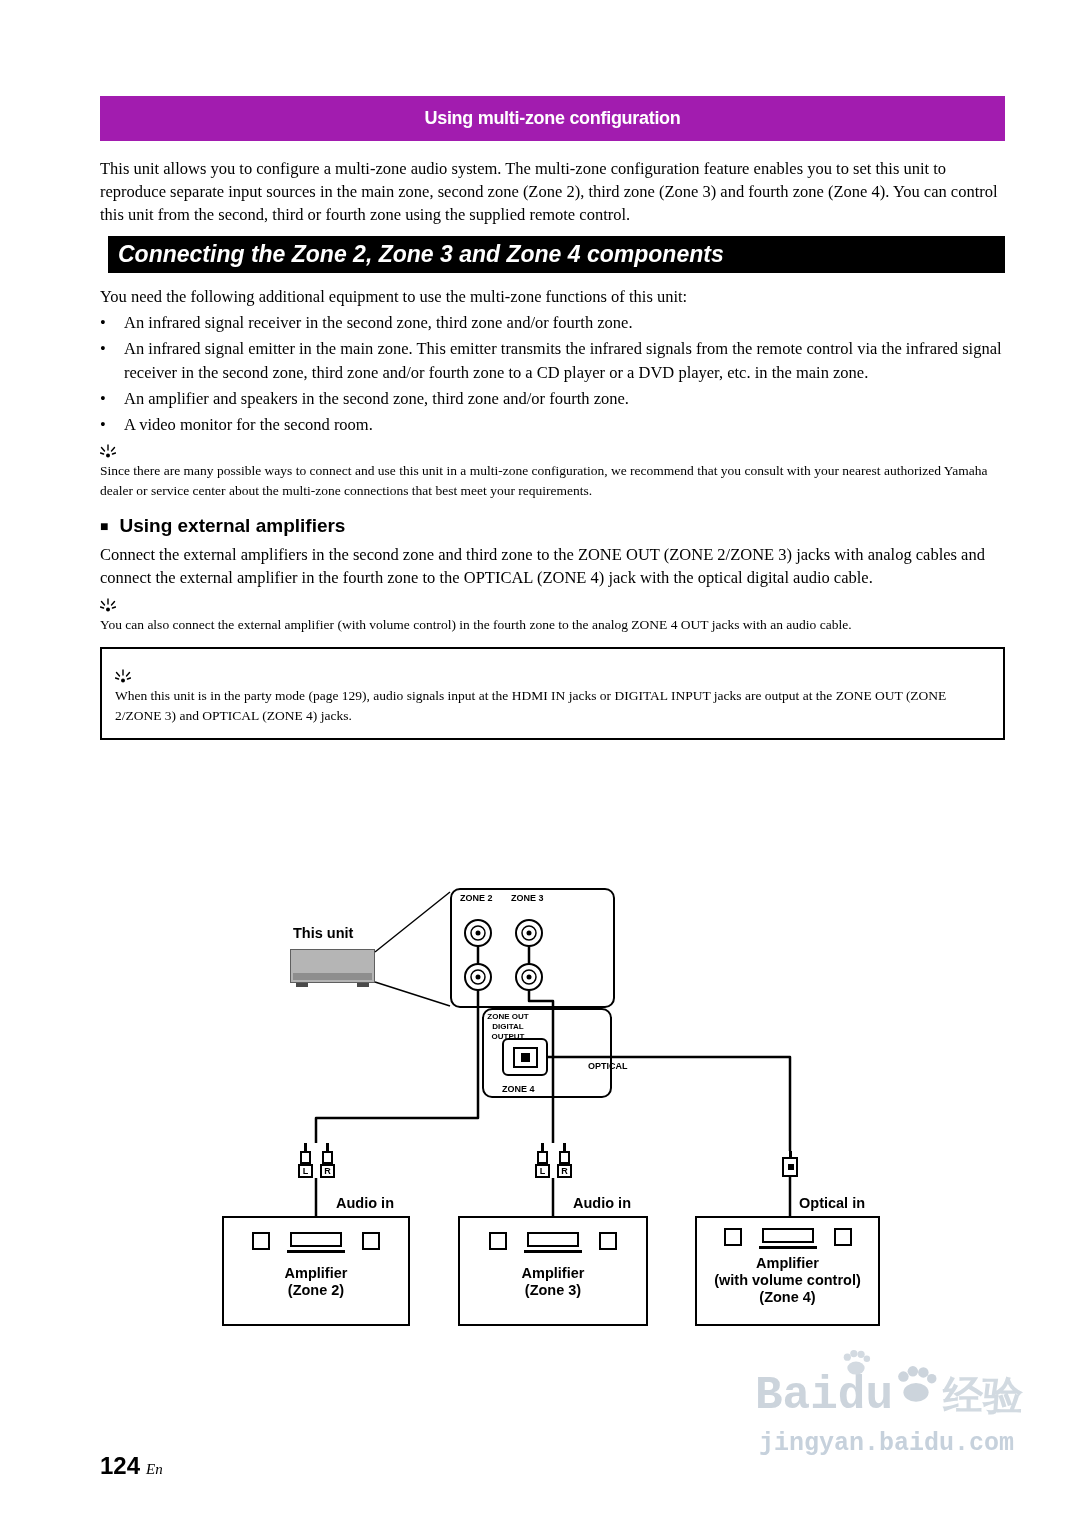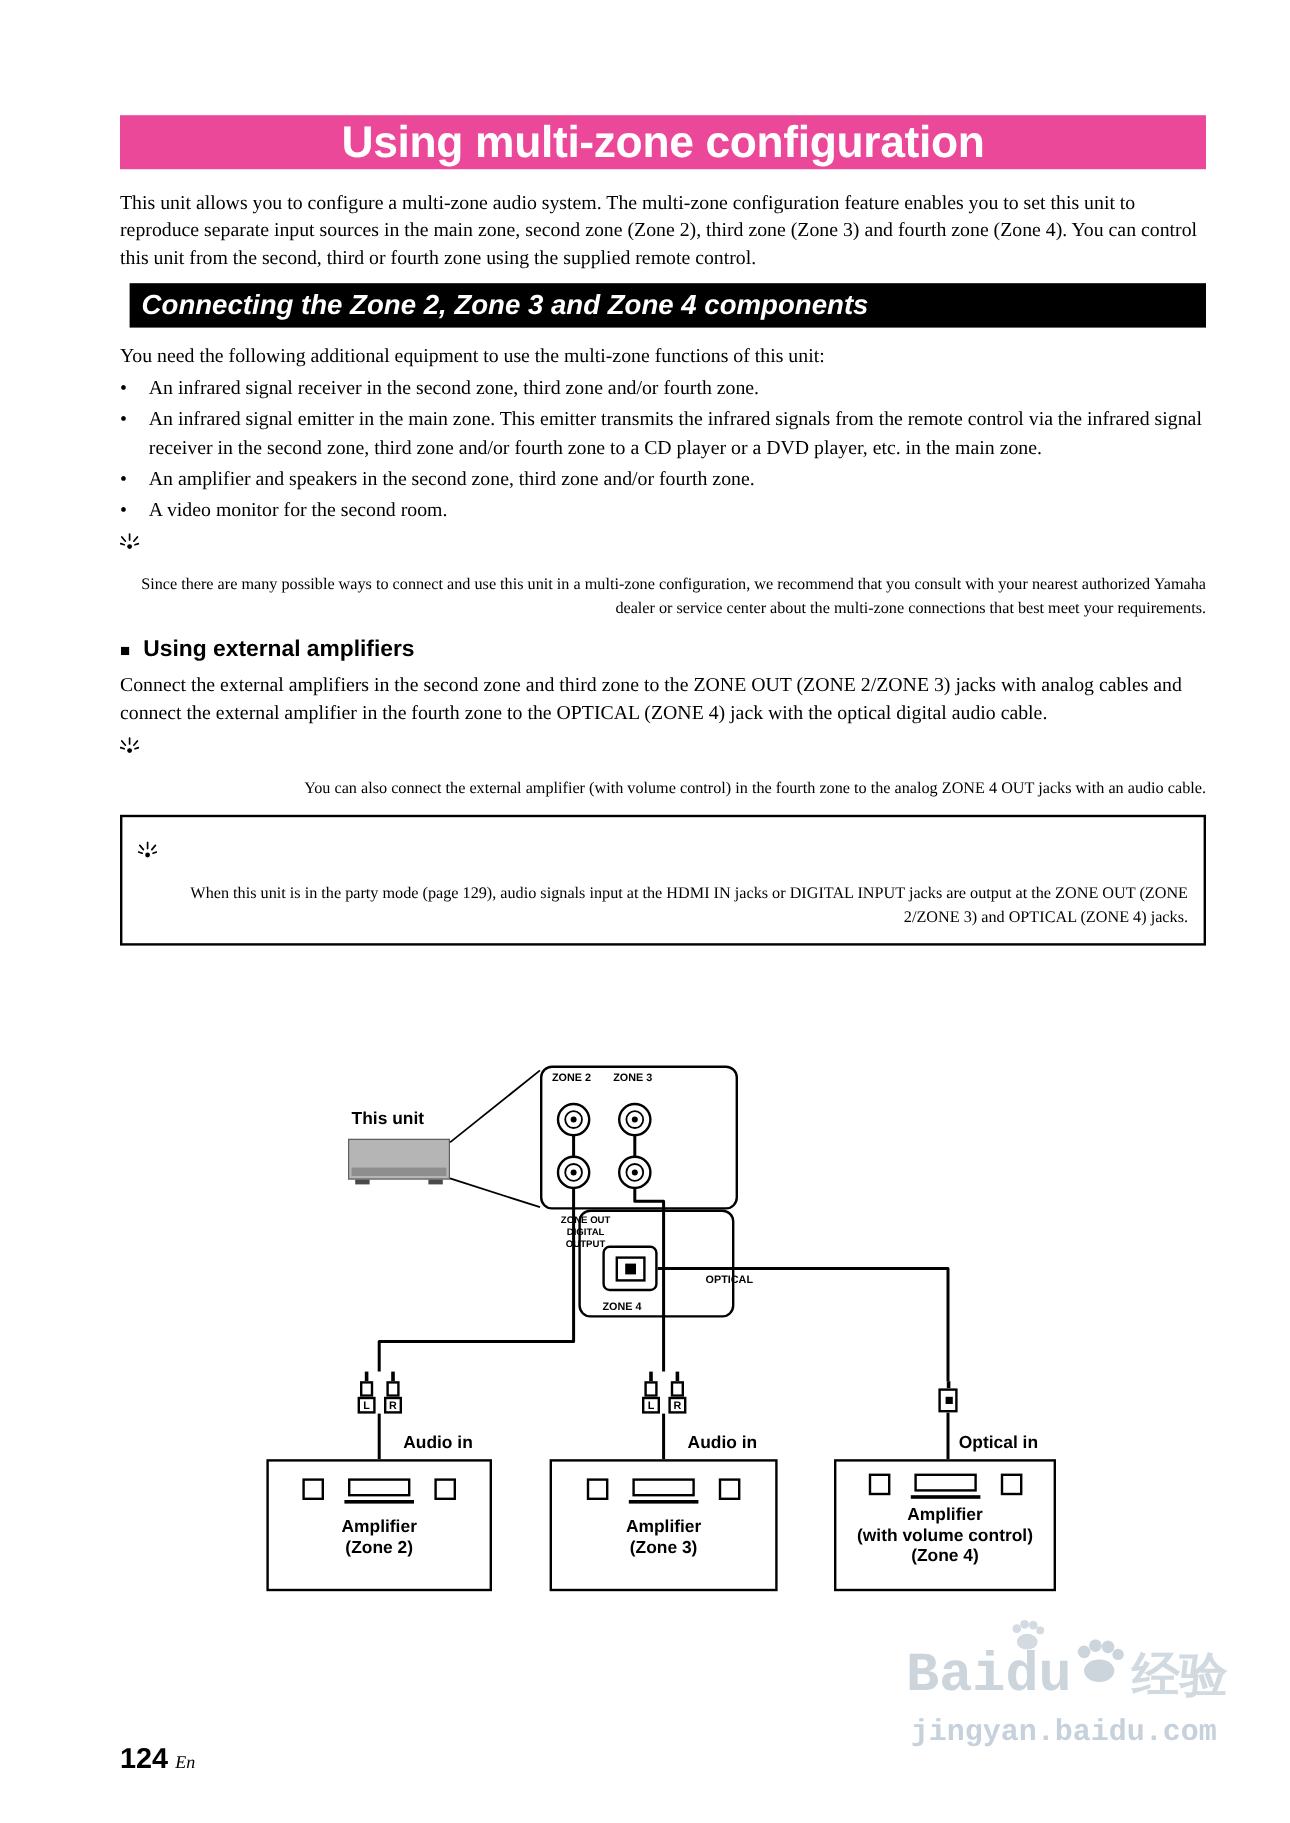--- a/index.html
+++ b/index.html
@@ -3,40 +3,40 @@
 <meta charset="utf-8">
 <style>
   * { margin:0; padding:0; box-sizing:border-box; }
   html,body { background:#ffffff; }
   .page { position:relative; width:1075px; height:1519px; background:#fff;
           font-family:"Liberation Serif", serif; color:#000; overflow:hidden; }
 
   
   .flow { position:absolute; left:100px; top:96px; width:905px; }
 
-  .title-bar { height:45px; background:#ec4899; color:#fff; display:flex; align-items:center;
+  .title-bar { height:45px; background:#a21caf; color:#fff; display:flex; align-items:center;
                justify-content:center; font-family:"Liberation Sans", sans-serif;
-               font-weight:700; font-size:37px; letter-spacing:-0.3px; }
+               font-weight:700; font-size:18px; letter-spacing:-0.3px; }
 
   .intro { margin-top:16px; font-size:16.5px; line-height:1.4; }
 
   .section-bar { margin-top:10px; margin-left:8px; width:897px; height:37px; background:#000;
                  color:#fff; display:flex; align-items:center; padding-left:10px;
                  font-family:"Liberation Sans", sans-serif; font-style:italic;
                  font-weight:700; font-size:23px; }
 
   .lead { margin-top:12px; font-size:16.5px; line-height:1.4; }
 
   .bullets { margin-top:2px; list-style:none; }
   .bullets li { display:flex; margin-top:3px; font-size:16.5px; line-height:1.4; }
   .bullet-marker { width:24px; flex:none; }
 
   .tip { margin-top:8px; }
   .tip-icon { display:block; height:15px; }
-  .tip-text { font-size:13.5px; line-height:1.5; margin-top:18px;text-align:right; }
+  .tip-text { font-size:13.5px; line-height:1.5; margin-top:2px; }
 
   .subsection { margin-top:14px; display:flex; align-items:center; gap:11px;
                 font-family:"Liberation Sans", sans-serif; font-weight:700; }
   .subsection .sq { font-size:14px; }
   .subsection .st { font-size:19px; }
   .sub-body { margin-top:6px; font-size:16.5px; line-height:1.4; }
 
   .callout { margin-top:12px; border:2px solid #000; padding:12px 13px; }
   .callout-body { font-size:16.5px; line-height:1.45; }
   .callout .tip { margin-top:8px; }
@@ -48,21 +48,21 @@
   .mlabel { position:absolute; font-weight:700; font-size:9px; white-space:nowrap; }
 
   .unit-box { position:absolute; left:290px; top:64px; width:85px; height:34px;
               background:#b5b5b5; border:1px solid #5f5f5f; }
   .unit-strip { position:absolute; left:2px; right:2px; bottom:2px; height:7px; background:#8e8e8e; }
   .unit-foot { position:absolute; width:12px; height:4px; background:#4a4a4a; top:98px; }
 
   .panel { position:absolute; background:#fff; border:2px solid #000; border-radius:10px; }
   .rect-a { left:450px; top:3px; width:165px; height:120px; }
   .rect-b { left:482px; top:123px; width:130px; height:90px; }
-  .zone-out-block { position:absolute; left:458px; top:127px; width:60px; text-align:center;
+  .zone-out-block { position:absolute; left:478px; top:127px; width:60px; text-align:center;
                     font-weight:700; font-size:8px; line-height:10px; }
   .opt-port { position:absolute; left:502px; top:153px; width:46px; height:38px;
               border-radius:6px; border:2px solid #000; background:#fff; }
   .opt-jack { position:absolute; left:9px; top:7px; width:25px; height:21px; border:2px solid #000; }
   .opt-jack-pin { position:absolute; left:6px; top:4px; width:9px; height:9px; background:#000; }
 
   .wires { position:absolute; left:0; top:0; pointer-events:none; }
 
   .rca-pair { position:absolute; width:44px; height:36px; }
   .rca { position:absolute; top:0; width:15px; }

